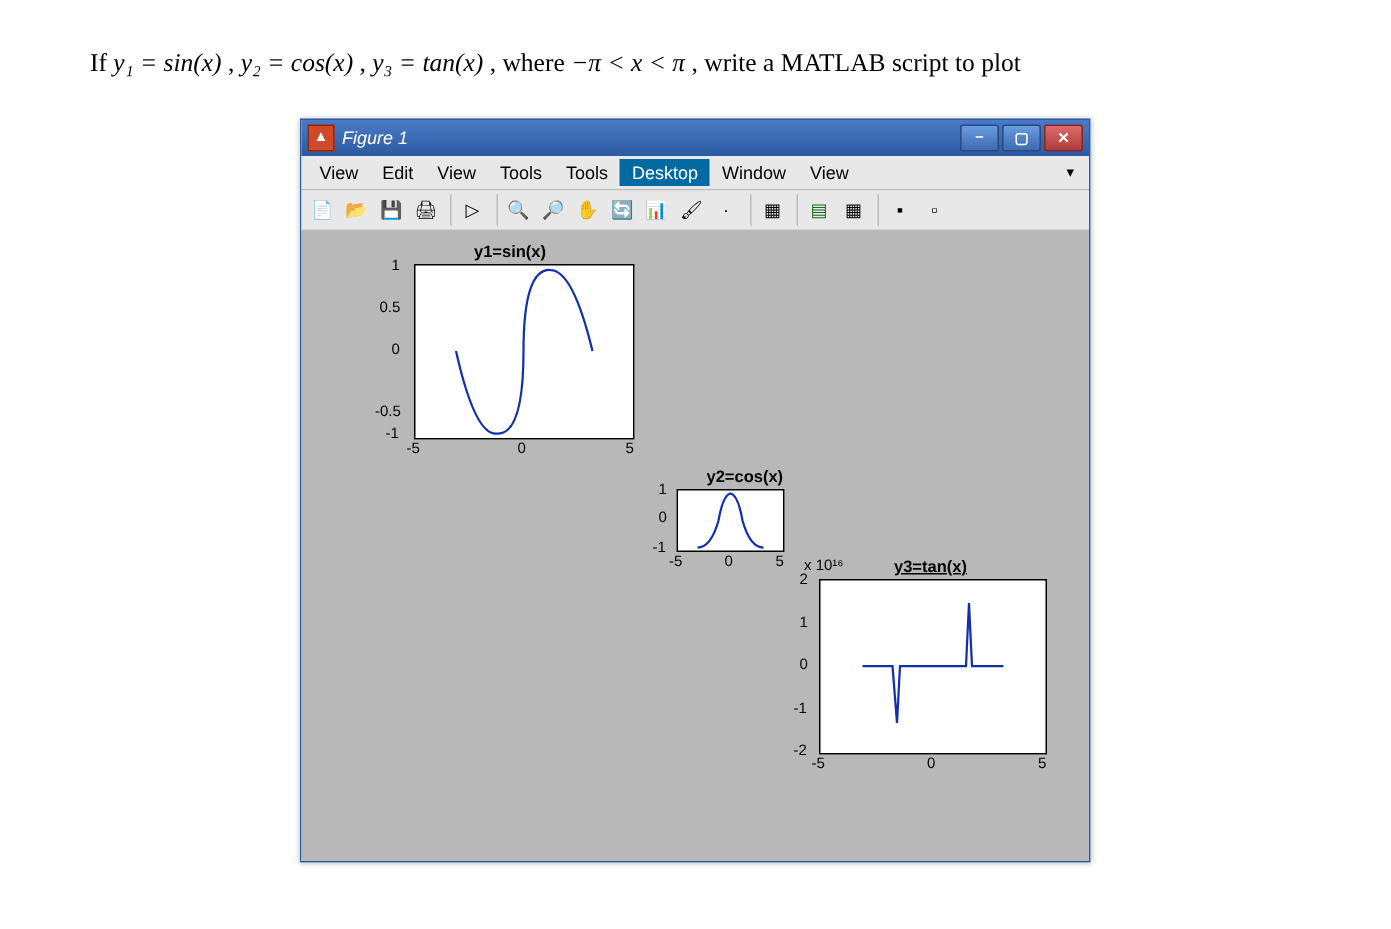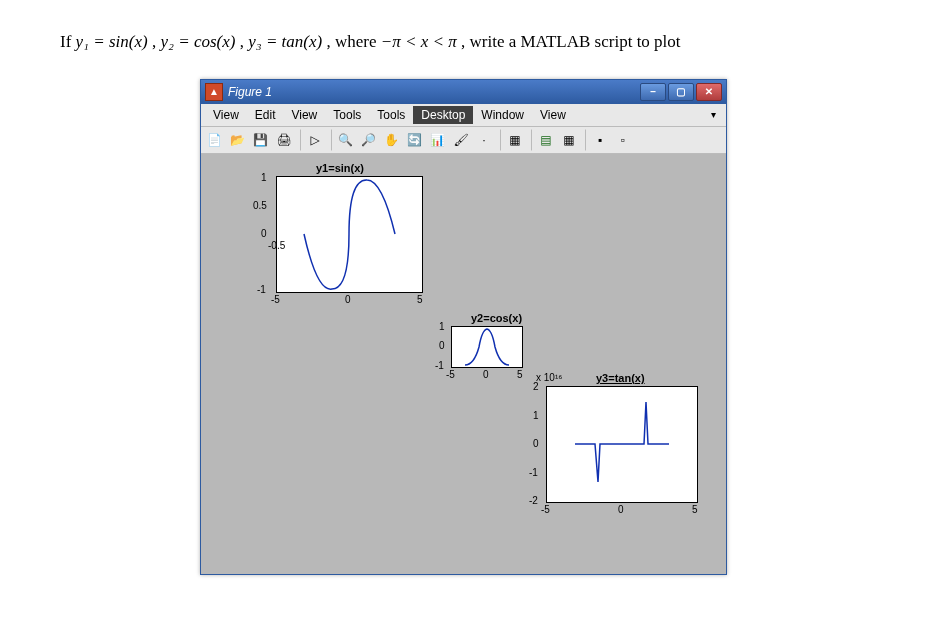--- a/index.html
+++ b/index.html
@@ -50,21 +50,21 @@
 .win-btn.close { background: linear-gradient(to bottom, #e06a6a, #b03d3d); border-color: #802a2a; }
 .menubar {
   height: 22px;
   background: #e8e8e8;
   border-bottom: 1px solid #bbb;
   display: flex;
   align-items: center;
   padding: 0 4px;
 }
 .menu-item { padding: 2px 8px; color: #000; }
-.menu-item.hi { background: #404040; color: #fff; }
+.menu-item.hi { background: #0369a1; color: #fff; }
 .menu-arrow { margin-left: auto; padding: 0 6px; font-size: 10px; }
 .toolbar {
   height: 26px;
   background: #e8e8e8;
   border-bottom: 1px solid #bbb;
   display: flex;
   align-items: center;
   padding: 0 3px;
   gap: 1px;
 }
@@ -172,21 +172,21 @@
 
     <div class="plot-title" style="left:115px; top:8px;text-align:right;">y1=sin(x)</div>
     <div class="plot-box" style="left:75px; top:22px; width:145px; height:115px;">
       <svg class="curve" width="145" height="115" viewBox="0 0 145 115">
         <path d="M 27 57 Q 40 115 55 112 Q 72 112 72 57 Q 72 2 90 3 Q 105 3 118 57" fill="none" stroke="#1030b0" stroke-width="1.5"></path>
       </svg>
     </div>
     <div class="tick" style="left:60px; top:18px;">1</div>
     <div class="tick" style="left:52px; top:46px;">0.5</div>
     <div class="tick" style="left:60px; top:74px;">0</div>
-    <div class="tick" style="left:49px; top:86px;margin-left:18px;">-0.5</div>
+    <div class="tick" style="left:49px; top:115px;">-0.5</div>
     <div class="tick" style="left:56px; top:130px;">-1</div>
     <div class="tick" style="left:70px; top:140px;">-5</div>
     <div class="tick" style="left:144px; top:140px;">0</div>
     <div class="tick" style="left:216px; top:140px;">5</div>
 
     <div class="plot-title" style="left:255px; top:158px;margin-left:15px;">y2=cos(x)</div>
     <div class="plot-box" style="left:250px; top:172px; width:70px; height:40px;">
       <svg class="curve" width="70" height="40" viewBox="0 0 70 40">
         <path d="M 13 38 Q 22 38 27 20 Q 30 3 35 2 Q 40 3 43 20 Q 48 38 57 38" fill="none" stroke="#1030b0" stroke-width="1.5"></path>
       </svg>

